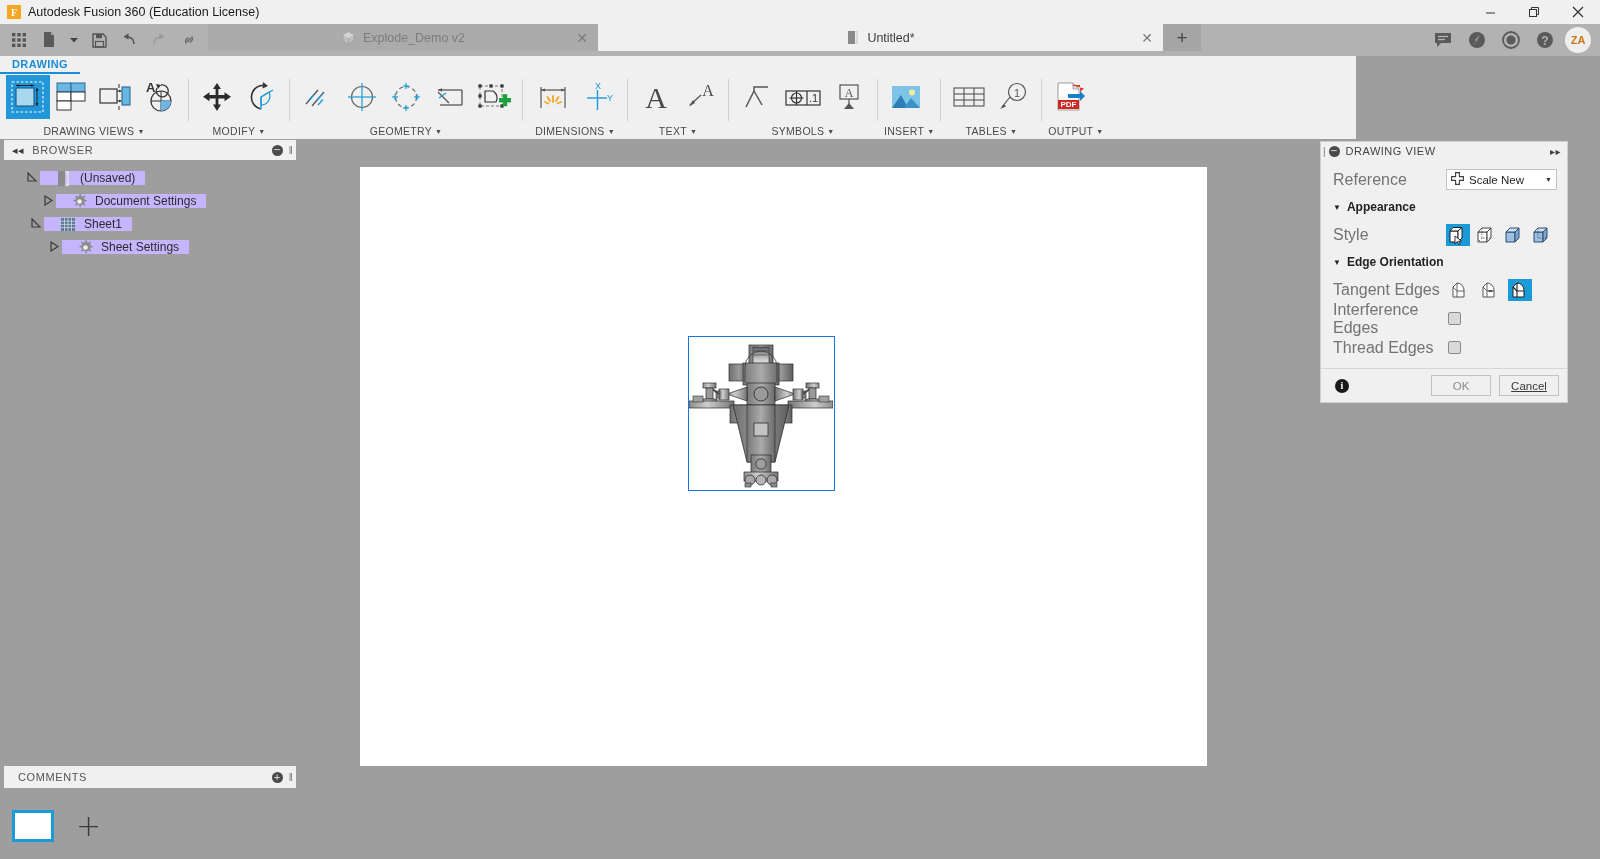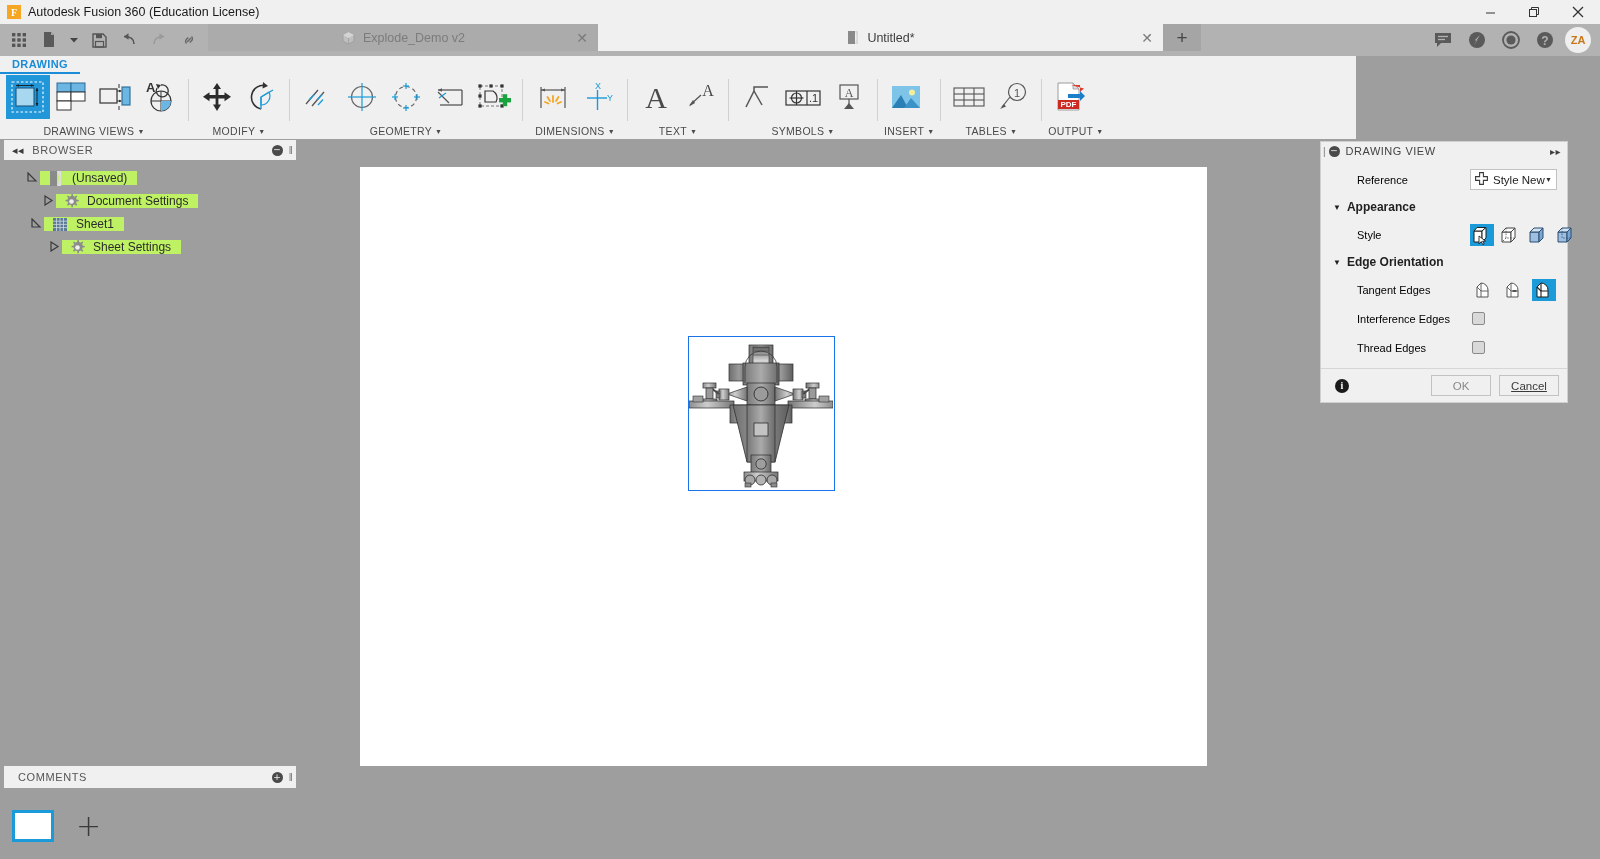--- a/index.html
+++ b/index.html
@@ -134,22 +134,22 @@
     font-family: "DejaVu Sans", sans-serif;
   }
   .grip { color: #707070; font-size: 10px; margin-left: 6px; letter-spacing:-1px;}
   .tree { margin-top: 8px; }
   .tnode { display: flex; align-items: center; height: 20px; margin-bottom: 3px; }
   .tnode .twist {
     width: 16px; text-align: center; color: #3a3a3a; font-size: 10px;
     flex-shrink: 0;
   }
   .tnode .tlabel {
-    background: #bef264; height: 14px; display: inline-flex; align-items: center;
-    padding: 0 10px 0 8px; font-size: 12px; color: #2b2b2b;
+    background: #c4b5fd; height: 14px; display: inline-flex; align-items: center;
+    padding: 0 10px 0 16px; font-size: 12px; color: #2b2b2b;
   }
   .tnode .tico { margin-right: 8px; display: inline-flex; align-items: center; }
 
   
   #comments {
     position: absolute; left: 4px; top: 766px; width: 292px; height: 22px;
     background: #f0f0f0; display: flex; align-items: center;
     font-size: 11px; color: #555; letter-spacing: 0.6px;
   }
   #comments .cm-label { margin-left: 14px; }
@@ -202,21 +202,21 @@
   }
   #dlg-hdr .dh-grip { color:#787878; font-size:10px; margin-left:2px; letter-spacing:-1px;}
   #dlg-hdr .dh-min {
     width: 11px; height: 11px; border-radius: 50%; background: #4a4a4a;
     color: #f0f0f0; font-size: 9px; line-height: 10px; text-align: center;
     margin: 0 6px 0 4px; font-family:"DejaVu Sans",sans-serif;
   }
   #dlg-hdr .dh-exp { margin-left:auto; margin-right:6px; color:#3f3f3f; font-size:10px; }
   .dlg-body { padding: 5px 10px 0 12px; }
   .row { display: flex; align-items: center; height: 29px; }
-  .row .rlabel { font-size: 11px; color: #000000; width: 113px; flex-shrink: 0; margin-left: 24px; }
+  .row .rlabel { font-size: 16px; color: #737373; width: 113px; flex-shrink: 0; }
   .combo {
     flex: 1; height: 21px; background: #fff; border: 1px solid #c2c2c2;
     display: flex; align-items: center; font-size: 11.5px; color: #222;
     padding-left: 4px; position: relative;
   }
   .combo .cv { margin-left: 5px; }
   .combo .carrow {
     position: absolute; right: 4px; font-size: 7px; color: #333;
   }
   .section-hdr {
@@ -926,21 +926,21 @@
   <div class="dlg-body">
 
     <div class="row">
       <div class="rlabel">Reference</div>
       <div class="combo">
         <span>
           <svg width="13" height="13" viewBox="0 0 13 13">
             <path d="M4.6,0.6 L8.4,0.6 L8.4,4.6 L12.4,4.6 L12.4,8.4 L8.4,8.4 L8.4,12.4 L4.6,12.4 L4.6,8.4 L0.6,8.4 L0.6,4.6 L4.6,4.6 Z" fill="none" stroke="#3a3a3a" stroke-width="1.1"></path>
           </svg>
         </span>
-        <span class="cv">Style New</span>
+        <span class="cv">Scale New</span>
         <span class="carrow">▼</span>
       </div>
     </div>
 
 
     <div class="section-hdr">
       <span class="tri">▼</span>
       <span>Appearance</span>
     </div>
 

